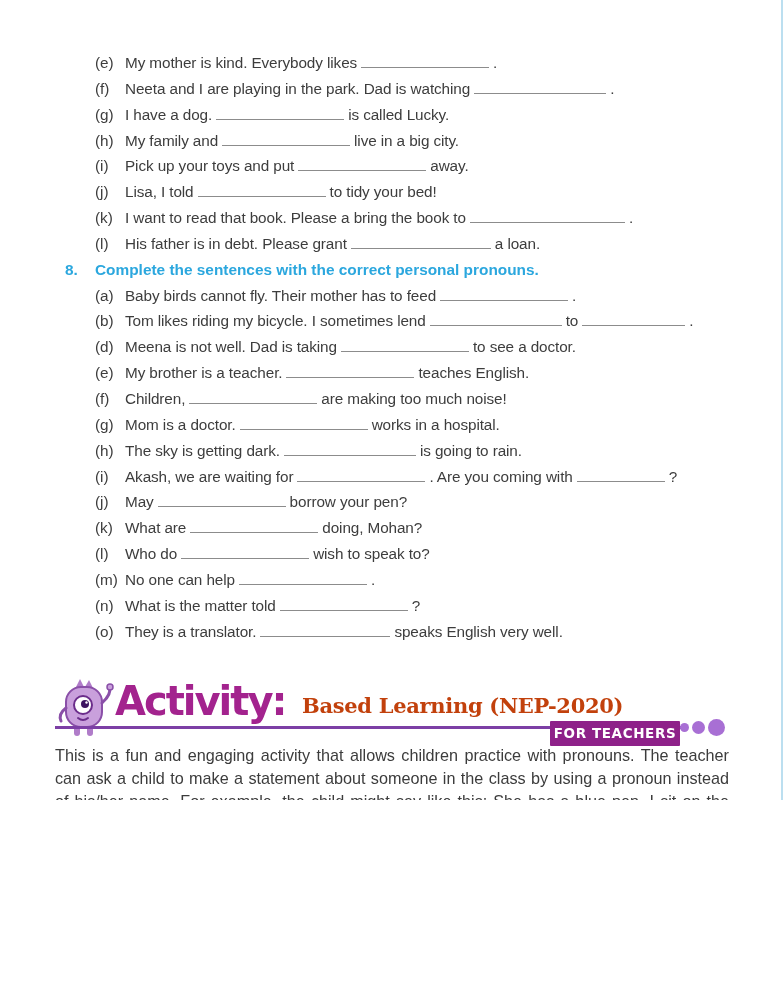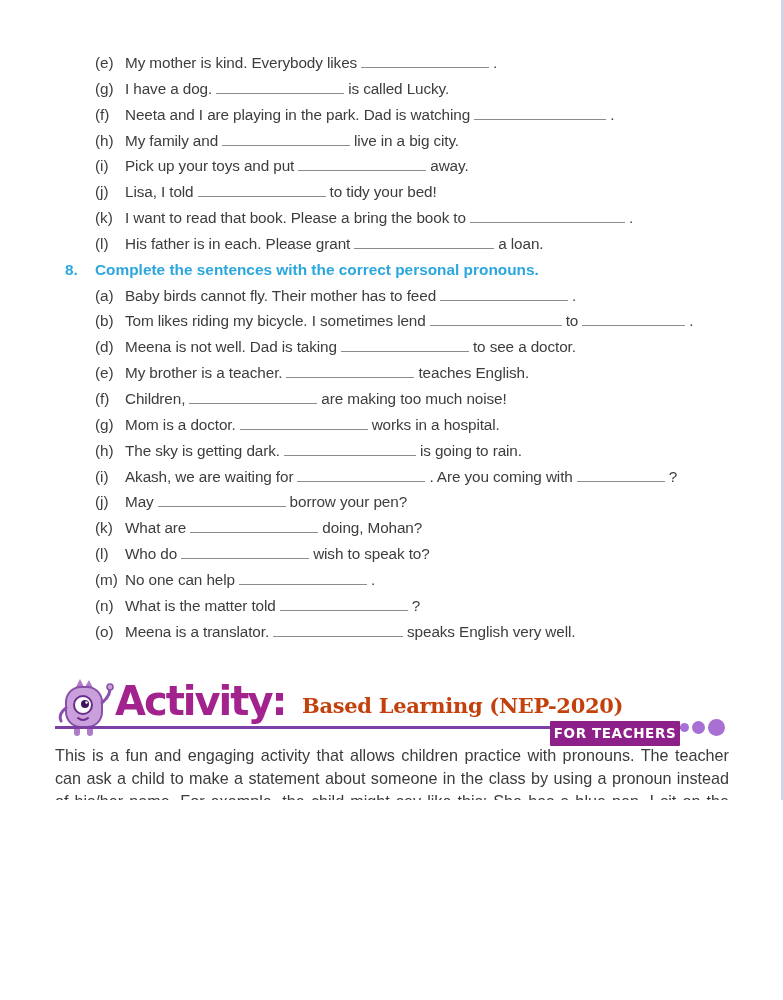--- a/index.html
+++ b/index.html
@@ -49,46 +49,46 @@
 </style>
 </head>
 <body>
 
 <div class="page">
   <div class="edge-line"></div>
 
   <div id="exercises">
     <div id="ex7-list">
         <div class="ex-row"><span class="ex-label">(e)</span><span class="ex-text">My mother is kind. Everybody likes</span><span class="ex-blank" style="width: 128px;"></span><span class="ex-text">.</span></div>
+        <div class="ex-row"><span class="ex-label">(f)</span><span class="ex-text">Neeta and I are playing in the park. Dad is watching</span><span class="ex-blank" style="width: 132px;"></span><span class="ex-text">.</span></div>
         <div class="ex-row"><span class="ex-label">(g)</span><span class="ex-text">I have a dog.</span><span class="ex-blank" style="width: 128px;"></span><span class="ex-text">is called Lucky.</span></div>
-        <div class="ex-row"><span class="ex-label">(f)</span><span class="ex-text">Neeta and I are playing in the park. Dad is watching</span><span class="ex-blank" style="width: 132px;"></span><span class="ex-text">.</span></div>
         <div class="ex-row"><span class="ex-label">(h)</span><span class="ex-text">My family and</span><span class="ex-blank" style="width: 128px;"></span><span class="ex-text">live in a big city.</span></div>
         <div class="ex-row"><span class="ex-label">(i)</span><span class="ex-text">Pick up your toys and put</span><span class="ex-blank" style="width: 128px;"></span><span class="ex-text">away.</span></div>
         <div class="ex-row"><span class="ex-label">(j)</span><span class="ex-text">Lisa, I told</span><span class="ex-blank" style="width: 128px;"></span><span class="ex-text">to tidy your bed!</span></div>
         <div class="ex-row"><span class="ex-label">(k)</span><span class="ex-text">I want to read that book. Please a bring the book to</span><span class="ex-blank" style="width: 155px;"></span><span class="ex-text">.</span></div>
-        <div class="ex-row"><span class="ex-label">(l)</span><span class="ex-text">His father is in each. Please grant</span><span class="ex-blank" style="width: 140px;"></span><span class="ex-text">a loan.</span></div>
+        <div class="ex-row"><span class="ex-label">(l)</span><span class="ex-text">His father is in debt. Please grant</span><span class="ex-blank" style="width: 140px;"></span><span class="ex-text">a loan.</span></div>
       </div>
     <div class="ex-heading">
       <span class="ex-num">8.</span><span>Complete the sentences with the correct personal pronouns.</span>
     </div>
     <div id="ex8-list">
         <div class="ex-row"><span class="ex-label">(a)</span><span class="ex-text">Baby birds cannot fly. Their mother has to feed</span><span class="ex-blank" style="width: 128px;"></span><span class="ex-text">.</span></div>
         <div class="ex-row"><span class="ex-label">(b)</span><span class="ex-text">Tom likes riding my bicycle. I sometimes lend</span><span class="ex-blank" style="width: 132px;"></span><span class="ex-text">to</span><span class="ex-blank" style="width: 103px;"></span><span class="ex-text">.</span></div>
         <div class="ex-row"><span class="ex-label">(d)</span><span class="ex-text">Meena is not well. Dad is taking</span><span class="ex-blank" style="width: 128px;"></span><span class="ex-text">to see a doctor.</span></div>
         <div class="ex-row"><span class="ex-label">(e)</span><span class="ex-text">My brother is a teacher.</span><span class="ex-blank" style="width: 128px;"></span><span class="ex-text">teaches English.</span></div>
         <div class="ex-row"><span class="ex-label">(f)</span><span class="ex-text">Children,</span><span class="ex-blank" style="width: 128px;"></span><span class="ex-text">are making too much noise!</span></div>
         <div class="ex-row"><span class="ex-label">(g)</span><span class="ex-text">Mom is a doctor.</span><span class="ex-blank" style="width: 128px;"></span><span class="ex-text">works in a hospital.</span></div>
         <div class="ex-row"><span class="ex-label">(h)</span><span class="ex-text">The sky is getting dark.</span><span class="ex-blank" style="width: 132px;"></span><span class="ex-text">is going to rain.</span></div>
         <div class="ex-row"><span class="ex-label">(i)</span><span class="ex-text">Akash, we are waiting for</span><span class="ex-blank" style="width: 128px;"></span><span class="ex-text">. Are you coming with</span><span class="ex-blank" style="width: 88px;"></span><span class="ex-text">?</span></div>
         <div class="ex-row"><span class="ex-label">(j)</span><span class="ex-text">May</span><span class="ex-blank" style="width: 128px;"></span><span class="ex-text">borrow your pen?</span></div>
         <div class="ex-row"><span class="ex-label">(k)</span><span class="ex-text">What are</span><span class="ex-blank" style="width: 128px;"></span><span class="ex-text">doing, Mohan?</span></div>
         <div class="ex-row"><span class="ex-label">(l)</span><span class="ex-text">Who do</span><span class="ex-blank" style="width: 128px;"></span><span class="ex-text">wish to speak to?</span></div>
         <div class="ex-row"><span class="ex-label">(m)</span><span class="ex-text">No one can help</span><span class="ex-blank" style="width: 128px;"></span><span class="ex-text">.</span></div>
         <div class="ex-row"><span class="ex-label">(n)</span><span class="ex-text">What is the matter told</span><span class="ex-blank" style="width: 128px;"></span><span class="ex-text">?</span></div>
-        <div class="ex-row"><span class="ex-label">(o)</span><span class="ex-text">Meena is a translator.</span><span class="ex-blank" style="width: 130px;"></span><span class="ex-text">speaks English very well.</span></div>
+        <div class="ex-row"><span class="ex-label">(o)</span><span class="ex-text">They is a translator.</span><span class="ex-blank" style="width: 130px;"></span><span class="ex-text">speaks English very well.</span></div>
       </div>
   </div>
 
   <div class="activity-header">
     <svg class="mascot" viewBox="0 0 60 64">
       <path d="M21,11 L25,3 L29,11 Z" fill="#b07cc9"></path>
       <path d="M30,11 L34,4 L38,12 Z" fill="#b07cc9"></path>
       <rect x="11" y="11" width="36" height="40" rx="15" fill="#c9a0dc" stroke="#8a4fa8" stroke-width="2"></rect>
       <path d="M47,27 Q57,18 54,11" fill="none" stroke="#8a4fa8" stroke-width="3" stroke-linecap="round"></path>
       <circle cx="55" cy="11" r="3" fill="#c9a0dc" stroke="#8a4fa8" stroke-width="1.5"></circle>

